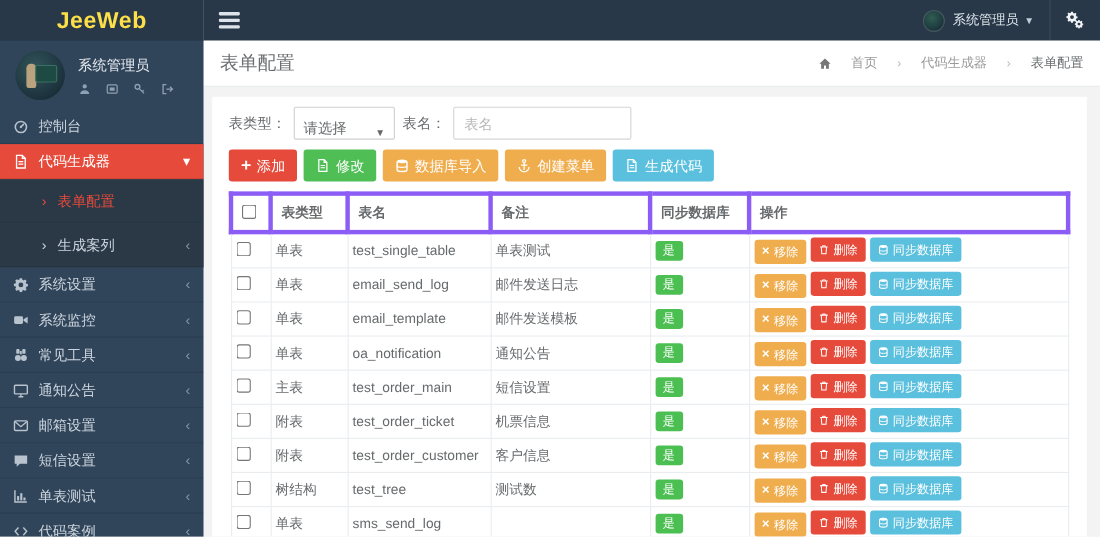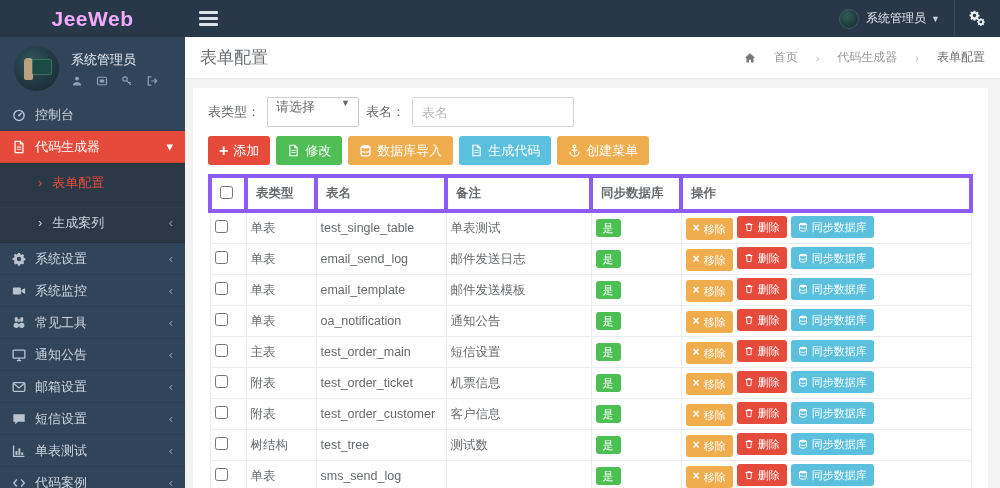--- a/index.html
+++ b/index.html
@@ -7,21 +7,21 @@
   body {
     width:1000px; height:488px; overflow:hidden;
     font-family:"Liberation Sans", sans-serif;
     background:#f3f3f4; font-size:13px; position:relative;
   }
   svg { display:block; }
   .icn { width:14px; height:14px; fill:currentColor; }
 
   
   .sidebar { position:absolute; left:0; top:0; width:185px; height:488px; background:#31455a; z-index:2; }
-  .logo { height:37px; line-height:37px; background:#283848; color:#f0abfc; text-align:center;
+  .logo { height:37px; line-height:37px; background:#283848; color:#fde047; text-align:center;
           font-size:21px; font-weight:bold; letter-spacing:.5px; }
   .user-panel { padding:9px 14px 8px; display:flex; align-items:center; gap:12px; }
   .avatar { width:45px; height:45px; border-radius:50%; flex:0 0 45px; position:relative; overflow:hidden;
             background:radial-gradient(circle at 40% 35%, #31565a 0%, #1c313c 70%, #15252e 100%); }
   .avatar::before { content:""; position:absolute; left:10px; top:12px; width:9px; height:22px;
             background:#b9a37e; border-radius:4px 4px 2px 2px; }
   .avatar::after { content:""; position:absolute; right:7px; top:13px; width:18px; height:14px;
             background:#1d4a42; border:1px solid #3a6f64; border-radius:2px; }
   .user-meta { display:flex; flex-direction:column; gap:6px; }
   .u-name { color:#e7ecf2; font-size:13px; }
@@ -63,21 +63,21 @@
   .breadcrumb svg { width:12px; height:12px; fill:#777; }
   .crumb { cursor:pointer; }
   .crumb.last { color:#6b6e70; cursor:default; }
   .sep { color:#b5b5b5; font-size:11px; }
 
   .content { flex:1; padding:9px 12px 0 8px; overflow:hidden; }
   .panel { background:#fff; height:100%; padding:9px 15px; }
 
   .filter-row { display:flex; align-items:center; gap:7px; color:#676a6c; }
   .select { width:92px; height:30px; border:1px solid #cfcfcf; border-radius:2px; background:#fff;
-            display:flex; align-items:flex-start; justify-content:space-between; padding:0 8px;
+            display:flex; align-items:flex-end; justify-content:space-between; padding:0 8px;
             color:#676a6c; cursor:pointer; }
   .select .car { font-size:9px; color:#666; }
   .txt-input { width:162px; height:30px; border:1px solid #d5d5d5; border-radius:2px;
                padding:0 9px; font-size:13px; color:#676a6c; font-family:inherit; outline:none; }
   .txt-input::placeholder { color:#b8b8b8; }
 
   .toolbar { display:flex; align-items:center; gap:6px; margin-top:9px; }
   .btn { display:inline-flex; align-items:center; gap:5px; border:none; color:#fff; font-size:13px;
          height:29px; padding:0 11px; border-radius:3px; cursor:pointer; font-family:inherit; white-space:nowrap; }
   .btn svg { width:13px; height:13px; fill:currentColor; }
@@ -315,33 +315,33 @@
               <use href="#sym-file"></use>
             </svg>
           <span>修改</span>
         </button>
         <button class="btn orange">
           <svg viewBox="0 0 16 16">
               <use href="#sym-db"></use>
             </svg>
           <span>数据库导入</span>
         </button>
-        <button class="btn cyan">
-          <svg viewBox="0 0 16 16">
-              <use href="#sym-file"></use>
-            </svg>
-          <span>生成代码</span>
-        </button>
         <button class="btn orange">
           <svg viewBox="0 0 16 16">
               <circle cx="8" cy="3" r="1.7" fill="none" stroke="currentColor" stroke-width="1.4"></circle>
               <path d="M8 4.7V13M4.5 7.5h7" fill="none" stroke="currentColor" stroke-width="1.4"></path>
               <path d="M2.5 9.5a5.5 5.5 0 0 0 11 0" fill="none" stroke="currentColor" stroke-width="1.4"></path>
             </svg>
           <span>创建菜单</span>
+        </button>
+        <button class="btn cyan">
+          <svg viewBox="0 0 16 16">
+              <use href="#sym-file"></use>
+            </svg>
+          <span>生成代码</span>
         </button>
       </div>
 
       <table class="grid">
         <colgroup>
           <col style="width:36px">
             <col style="width:70px">
             <col style="width:130px">
           <col style="width:145px">
             <col style="width:90px">

